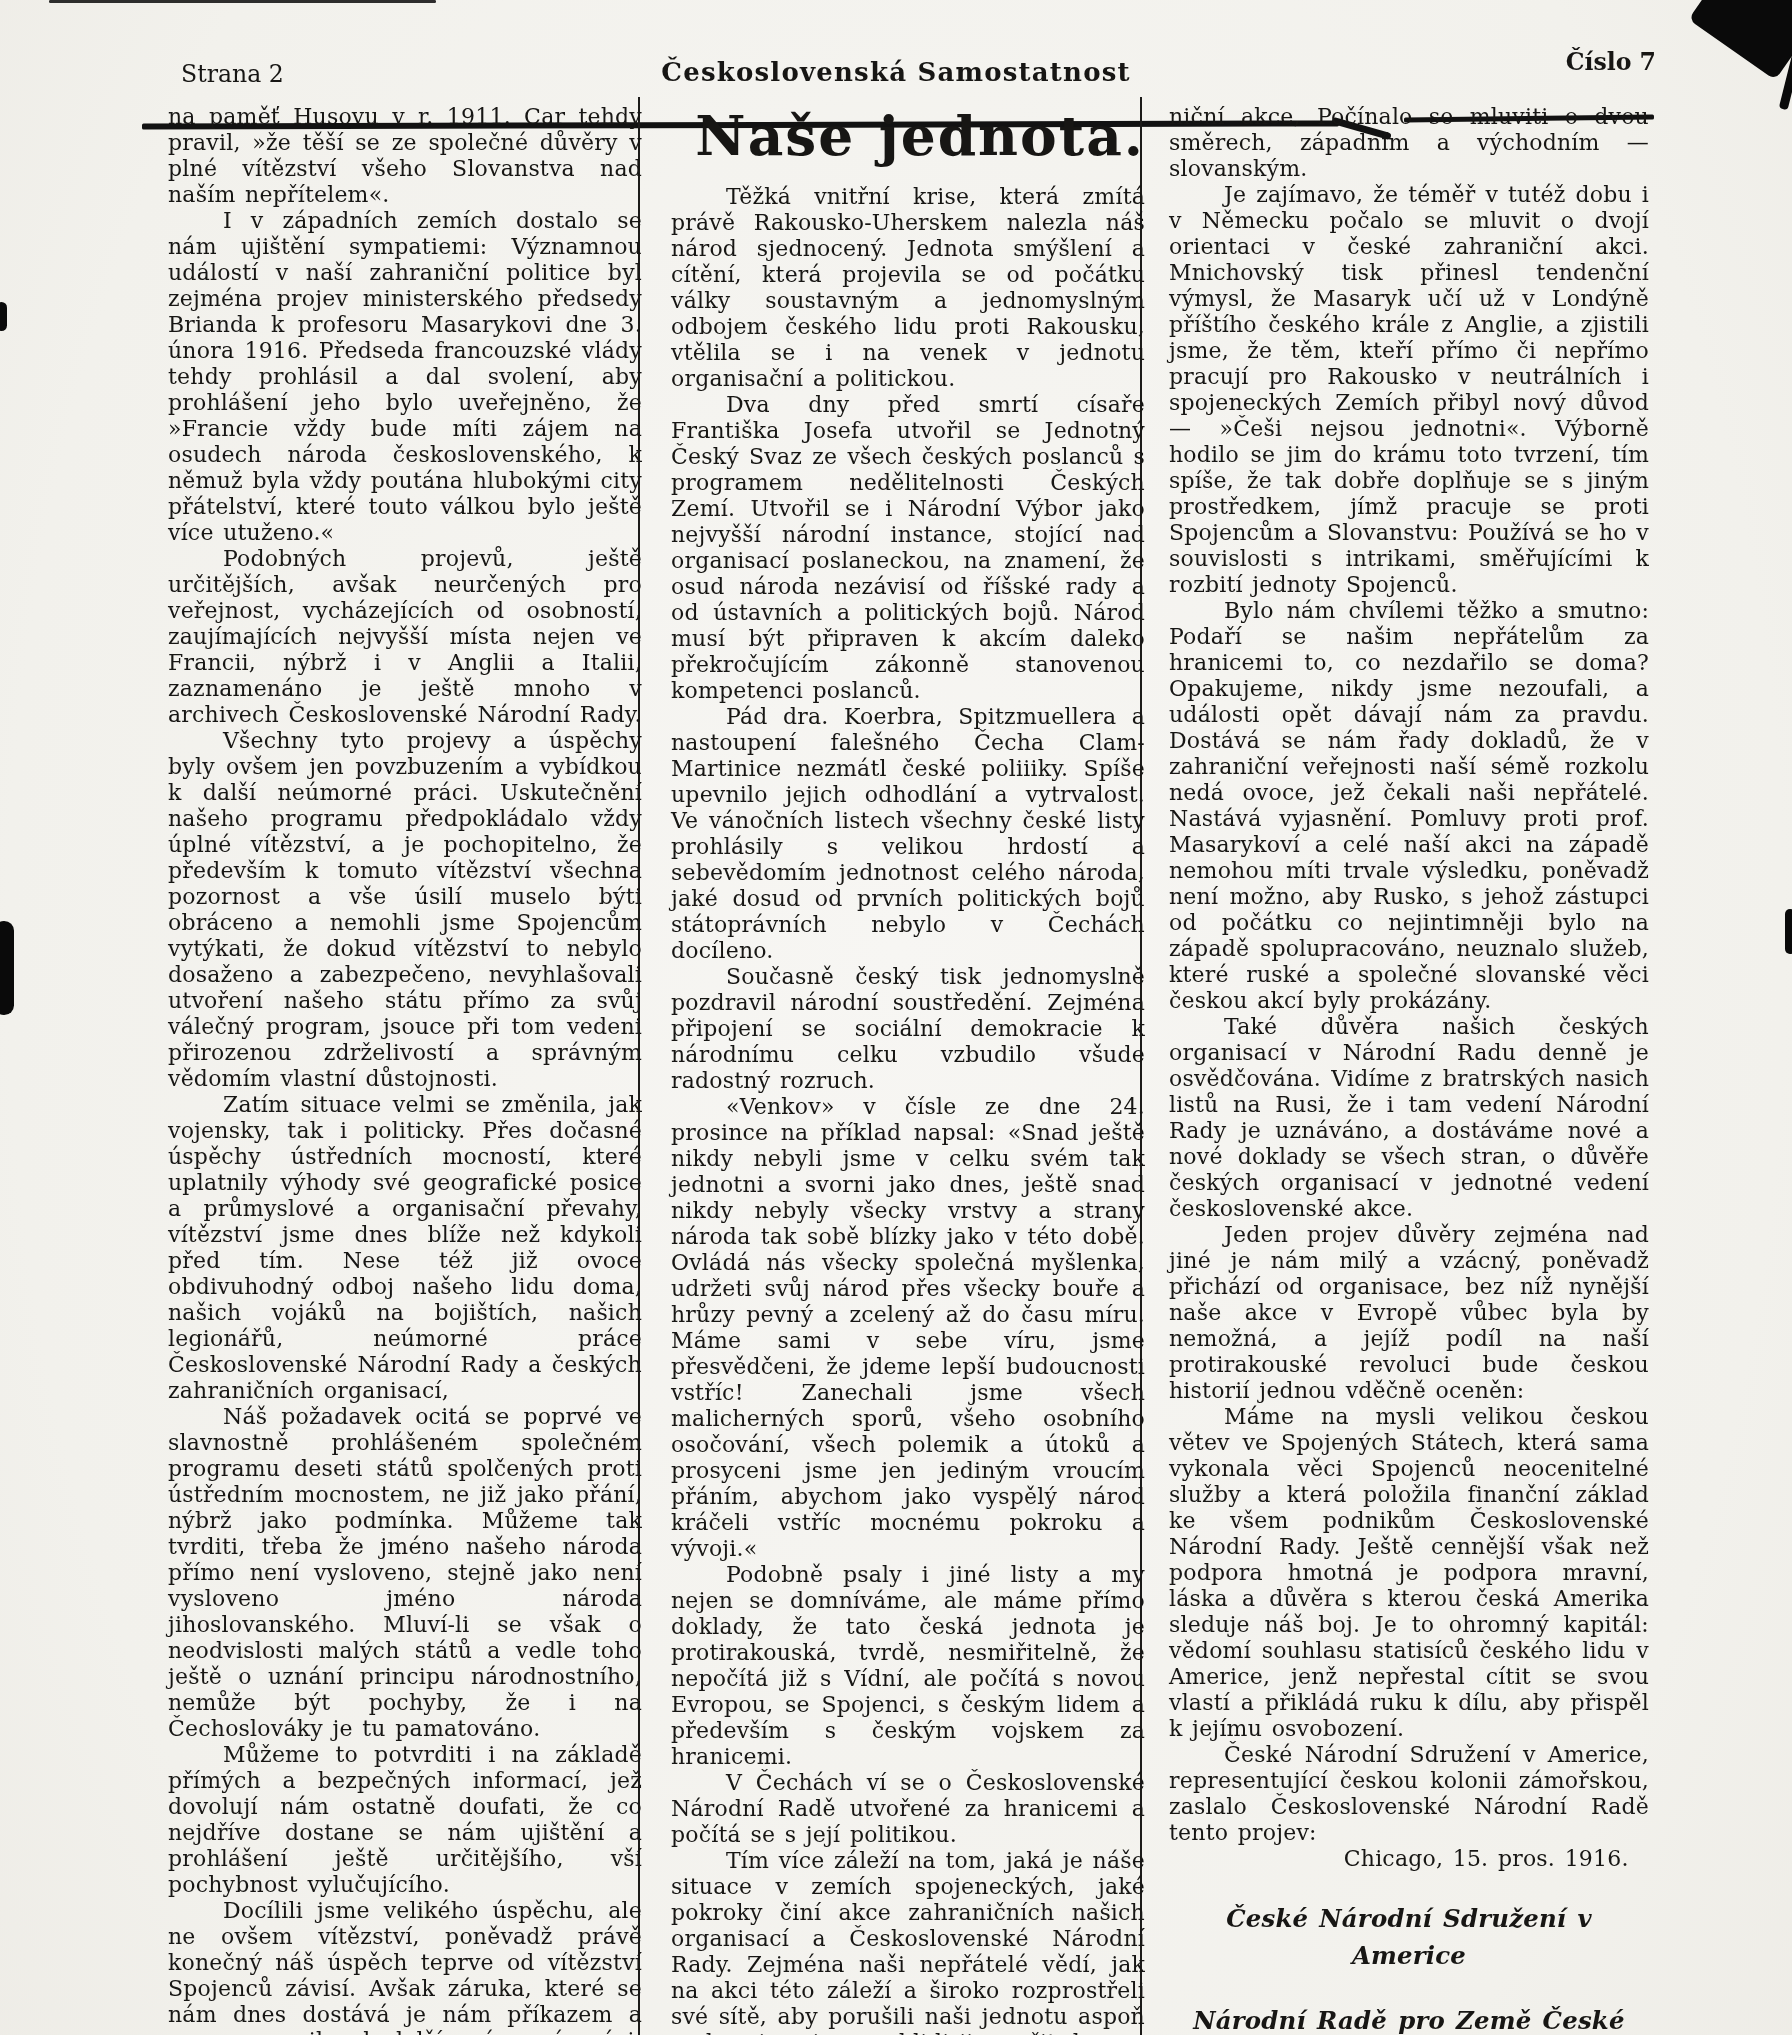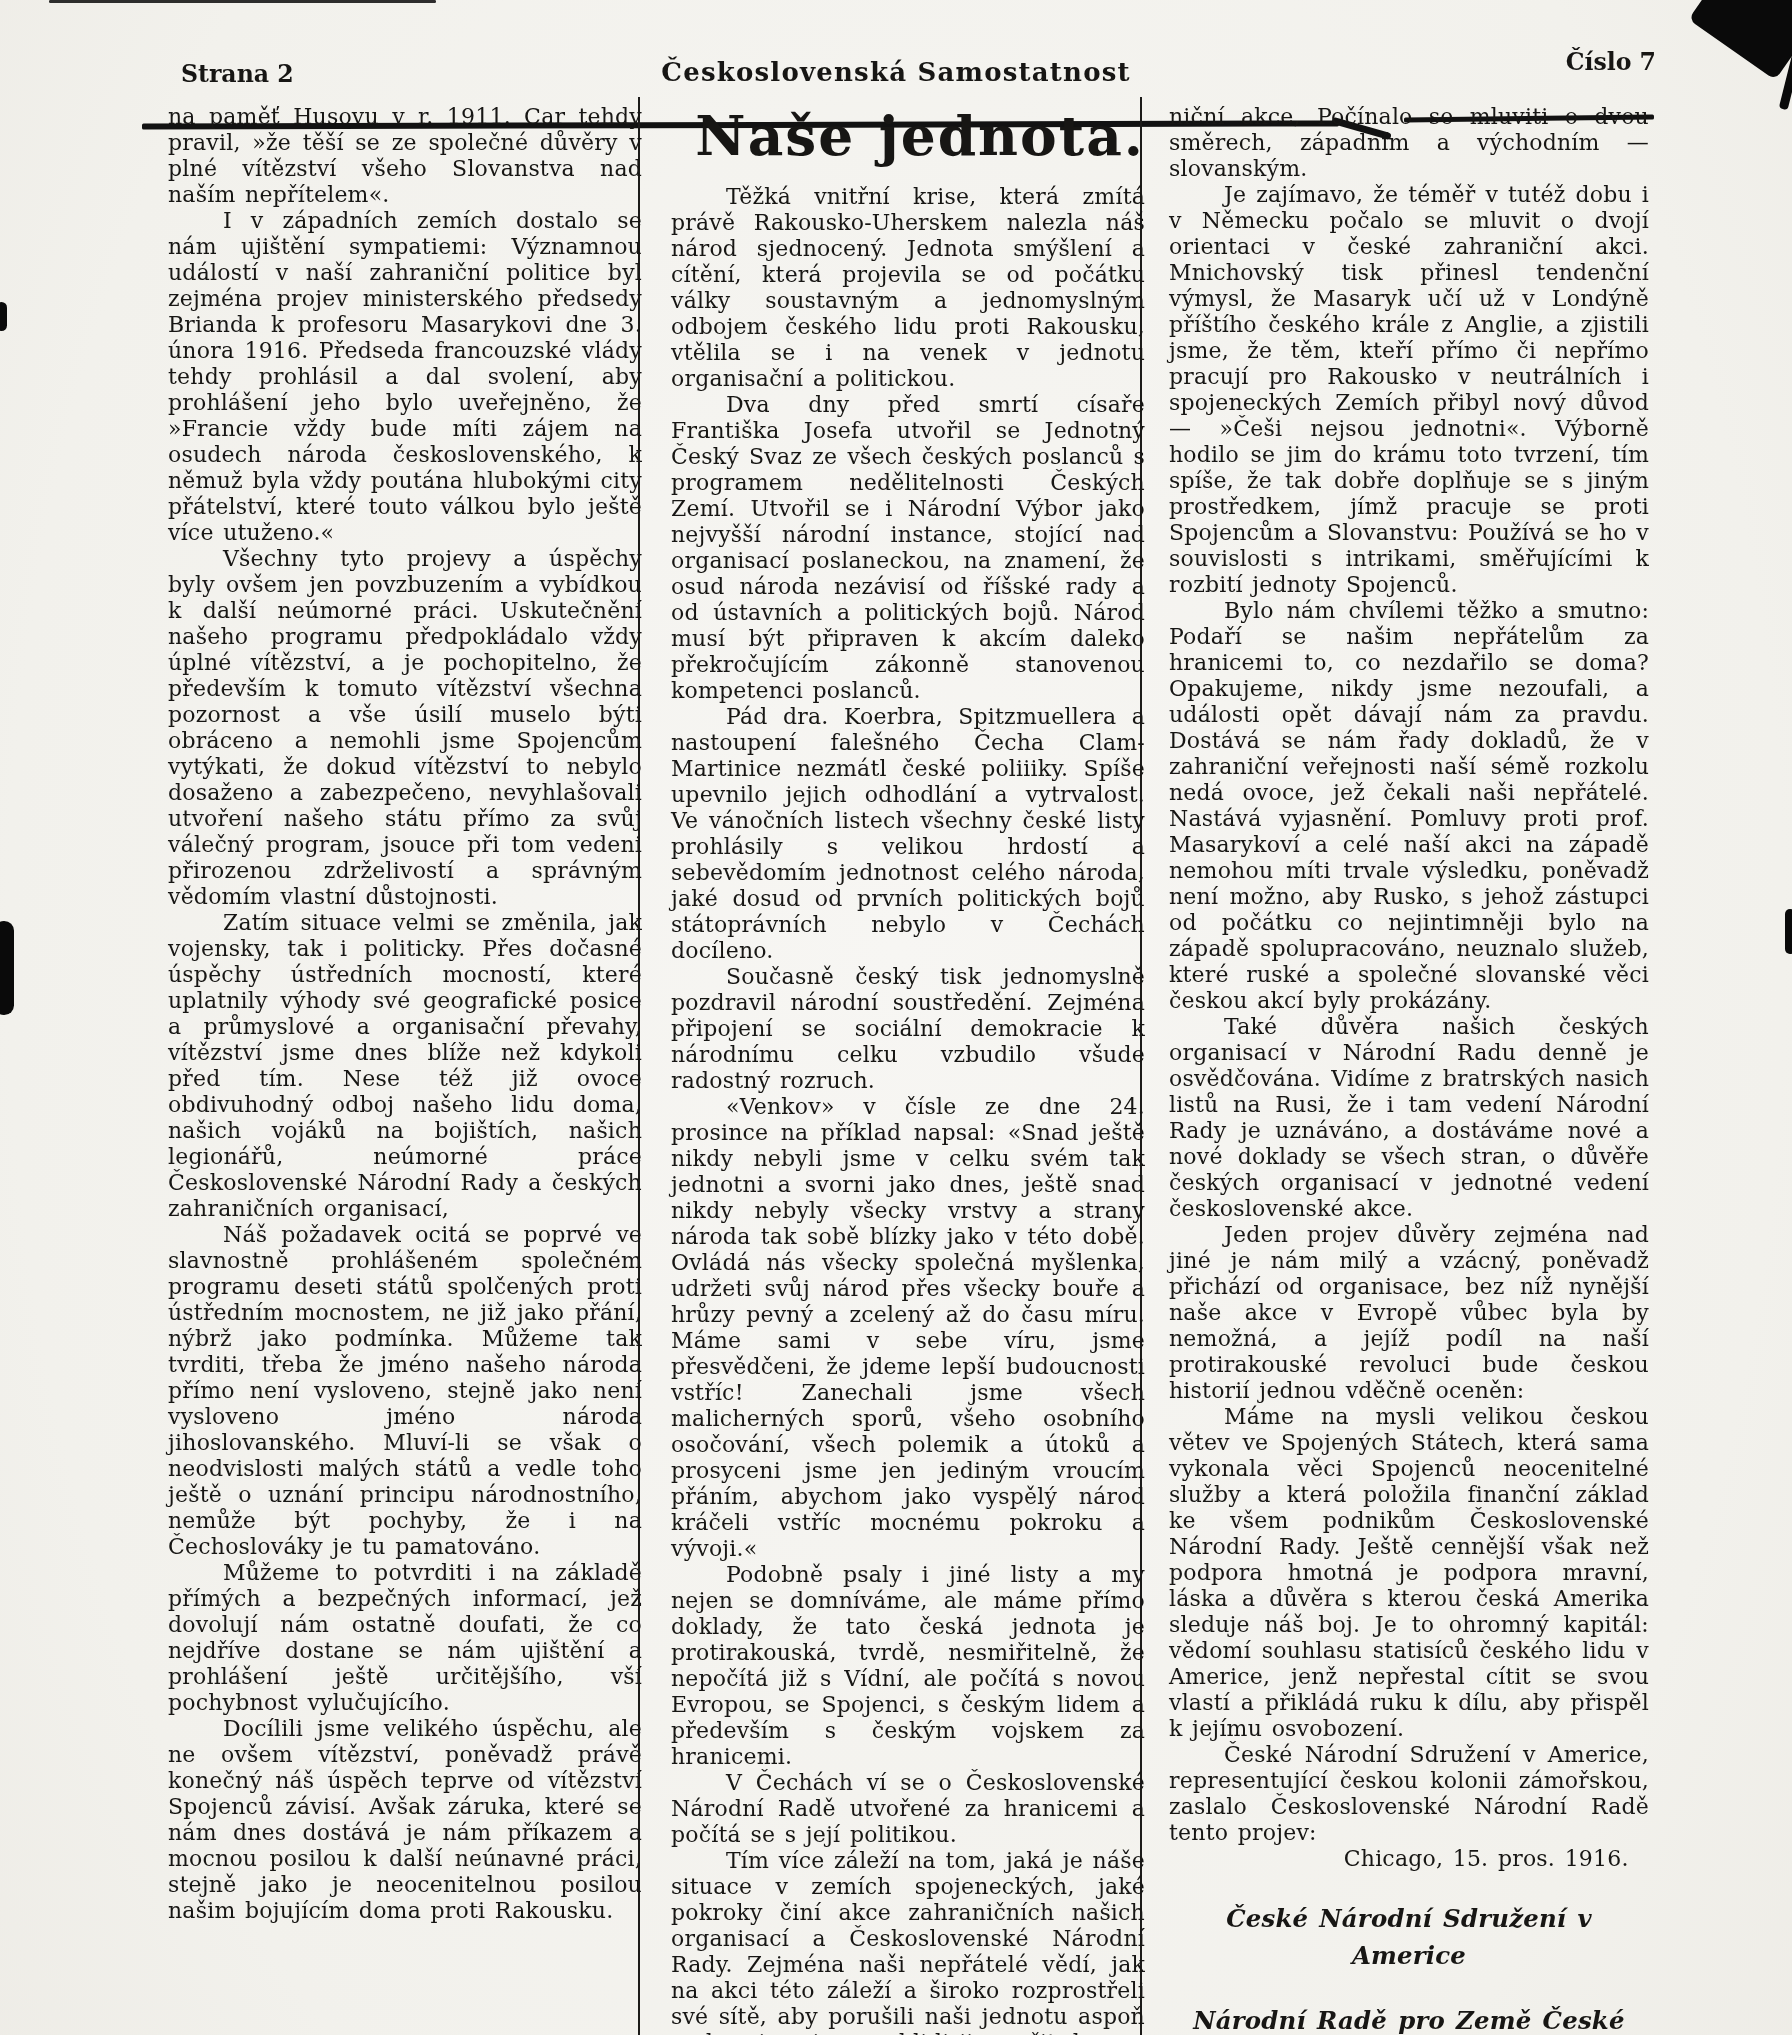--- a/index.html
+++ b/index.html
@@ -4,21 +4,21 @@
 <style>
   html,body{margin:0;padding:0;}
   body{
     width:1792px;height:2368px;position:relative;overflow:hidden;
     background:#f5f4f0;
     background-image:radial-gradient(ellipse at 50% 40%, #f7f6f3 0%, #f2f1ec 70%, #eceae4 100%);
     font-family:"DejaVu Serif","Liberation Serif",serif;
     color:#171614;
   }
   
-  .hdr-left{position:absolute;left:181px;top:60px;font-size:23.6px;font-weight:bold;}
+  .hdr-left{position:absolute;left:181px;top:60px;font-size:23.6px;font-weight:normal;}
   .hdr-center{position:absolute;left:0;right:0;top:57px;text-align:center;font-size:26px;font-weight:bold;letter-spacing:1.2px;}
   .hdr-right{position:absolute;right:136px;top:48px;font-size:23.6px;font-weight:bold;}
   .rule-main{position:absolute;left:142px;top:122px;width:1197px;height:5.7px;background:#121212;transform:rotate(-0.15deg);border-radius:1.6px;}
   .rule-hook{position:absolute;left:1331px;top:125px;width:61px;height:7.3px;background:#121212;transform:rotate(16deg);border-radius:3.7px;}
   .rule-right{position:absolute;left:1404px;top:116px;width:250px;height:5.3px;background:#121212;transform:rotate(-0.7deg);border-radius:1.6px;}
   
   .vline{position:absolute;width:2px;background:#1c1b19;}
   .vline.v1{left:638px;top:97px;height:2198px;}
   .vline.v2{left:1140px;top:97px;height:2170px;}
   
@@ -51,20 +51,21 @@
 <div class="rule-main"></div>
 <div class="rule-hook"></div>
 <div class="rule-right"></div>
 
 <div class="vline v1"></div>
 <div class="vline v2"></div>
 
 <div class="col" id="col1">
   <p class="noindent">na paměť Husovu v r. 1911. Car tehdy pravil, »že těší se ze společné důvěry v plné vítězství všeho Slovanstva nad naším nepřítelem«.</p>
   <p>I v západních zemích dostalo se nám ujištění sympatiemi: Významnou událostí v naší zahraniční politice byl zejména projev ministerského předsedy Brianda k profesoru Masarykovi dne 3. února 1916. Předseda francouzské vlády tehdy prohlásil a dal svolení, aby prohlášení jeho bylo uveřejněno, že »Francie vždy bude míti zájem na osudech národa československého, k němuž byla vždy poutána hlubokými city přátelství, které touto válkou bylo ještě více utuženo.«</p>
+  <p>Podobných projevů, ještě určitějších, avšak neurčených pro veřejnost, vycházejících od osobností, zaujímajících nejvyšší místa nejen ve Francii, nýbrž i v Anglii a Italii, zaznamenáno je ještě mnoho v archivech Československé Národní Rady.</p>
   <p>Všechny tyto projevy a úspěchy byly ovšem jen povzbuzením a vybídkou k další neúmorné práci. Uskutečnění našeho programu předpokládalo vždy úplné vítězství, a je pochopitelno, že především k tomuto vítězství všechna pozornost a vše úsilí muselo býti obráceno a nemohli jsme Spojencům vytýkati, že dokud vítězství to nebylo dosaženo a zabezpečeno, nevyhlašovali utvoření našeho státu přímo za svůj válečný program, jsouce při tom vedeni přirozenou zdrželivostí a správným vědomím vlastní důstojnosti.</p>
   <p>Zatím situace velmi se změnila, jak vojensky, tak i politicky. Přes dočasné úspěchy ústředních mocností, které uplatnily výhody své geografické posice a průmyslové a organisační převahy, vítězství jsme dnes blíže než kdykoli před tím. Nese též již ovoce obdivuhodný odboj našeho lidu doma, našich vojáků na bojištích, našich legionářů, neúmorné práce Československé Národní Rady a českých zahraničních organisací,</p>
   <p>Náš požadavek ocitá se poprvé ve slavnostně prohlášeném společném programu deseti států spolčených proti ústředním mocnostem, ne již jako přání, nýbrž jako podmínka. Můžeme tak tvrditi, třeba že jméno našeho národa přímo není vysloveno, stejně jako není vysloveno jméno národa jihoslovanského. Mluví-li se však o neodvislosti malých států a vedle toho ještě o uznání principu národnostního, nemůže být pochyby, že i na Čechoslováky je tu pamatováno.</p>
   <p>Můžeme to potvrditi i na základě přímých a bezpečných informací, jež dovolují nám ostatně doufati, že co nejdříve dostane se nám ujištění a prohlášení ještě určitějšího, vší pochybnost vylučujícího.</p>
   <p>Docílili jsme velikého úspěchu, ale ne ovšem vítězství, poněvadž právě konečný náš úspěch teprve od vítězství Spojenců závisí. Avšak záruka, které se nám dnes dostává je nám příkazem a mocnou posilou k další neúnavné práci, stejně jako je neocenitelnou posilou našim bojujícím doma proti Rakousku.</p>
 
 </div>
 
 <div class="col" id="col2">
   <h1 class="headline">Naše jednota.</h1>

